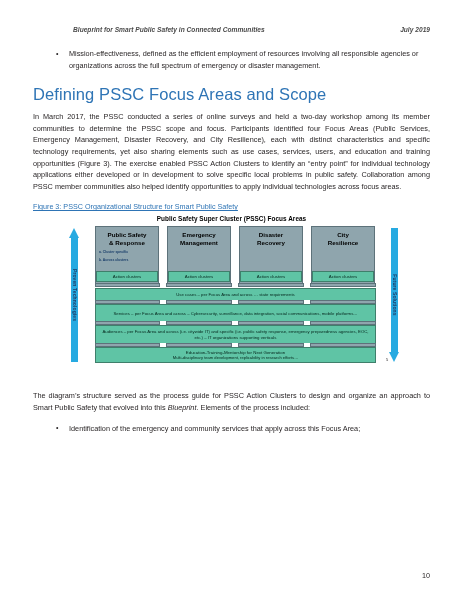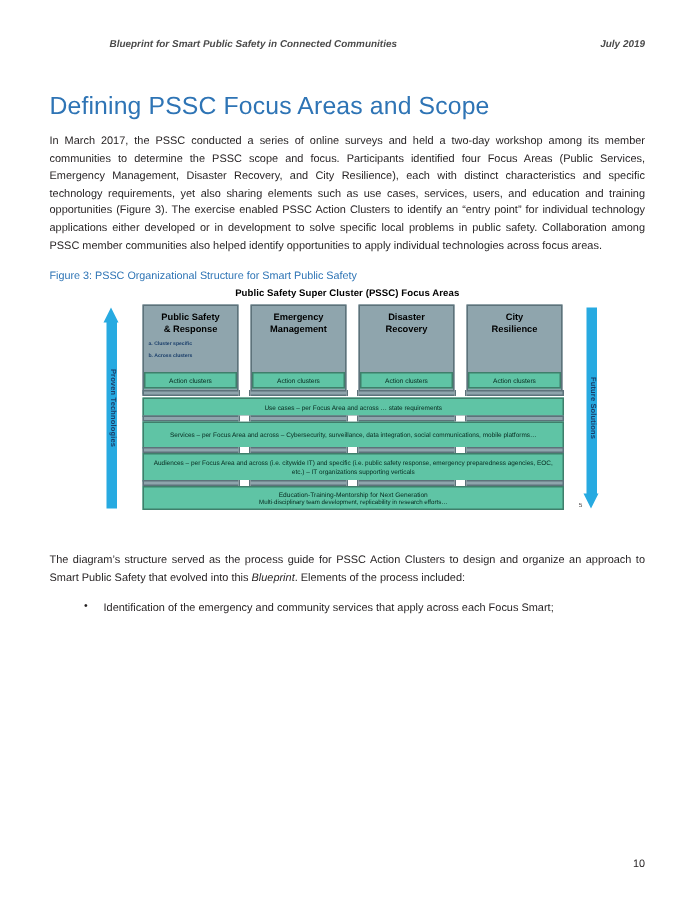--- a/index.html
+++ b/index.html
@@ -78,20 +78,21 @@
     font-weight: normal;
     color: #2e74b5;
     letter-spacing: 0.1px;
     line-height: 19px;
   }
 
   .figcaption {
     margin: 10px 0 4px 0;
     font-size: 7.2px;
     color: #2e74b5;
+    text-decoration: underline;
   }
 
   
   .figure {
     position: relative;
     width: 100%;
     height: 163px;
     margin-top: 2px;
   }
   .fig-title {
@@ -272,20 +273,21 @@
 <div class="page">
 
   <div class="runhead">
     <span>Blueprint for Smart Public Safety in Connected Communities</span>
     <span>July 2019</span>
   </div>
 
   <div class="content">
 
     <ul class="bullets">
+      <li>Mission-effectiveness, defined as the efficient employment of resources involving all responsible agencies or organizations across the full spectrum of emergency or disaster management.</li>
     </ul>
 
     <h1 class="heading">Defining PSSC Focus Areas and Scope</h1>
 
     <p class="body">In March 2017, the PSSC conducted a series of online surveys and held a two-day workshop among its member communities to determine the PSSC scope and focus. Participants identified four Focus Areas (Public Services, Emergency Management, Disaster Recovery, and City Resilience), each with distinct characteristics and specific technology requirements, yet also sharing elements such as use cases, services, users, and education and training opportunities (Figure 3). The exercise enabled PSSC Action Clusters to identify an “entry point” for individual technology applications either developed or in development to solve specific local problems in public safety. Collaboration among PSSC member communities also helped identify opportunities to apply individual technologies across focus areas.</p>
 
     <div class="figcaption">Figure 3: PSSC Organizational Structure for Smart Public Safety</div>
 
     <div class="figure">
       <div class="fig-title">Public Safety Super Cluster  (PSSC) Focus Areas</div>
@@ -373,19 +375,19 @@
 
         <div class="footnote-5">5</div>
       </div>
     </div>
 
     <p class="body" style="margin-top:12px;">
       <span>The diagram’s structure served as the process guide for PSSC Action Clusters to design and organize an approach to Smart Public Safety that evolved into this </span><span class="it">Blueprint</span><span>. Elements of the process included:</span>
     </p>
 
     <ul class="bullets">
-      <li>Identification of the emergency and community services that apply across each Focus Smart;</li>
+      <li>Identification of the emergency and community services that apply across this Focus Area;</li>
     </ul>
 
   </div>
 
   <div class="pagenum">10</div>
 </div>
 
 </body></html>

